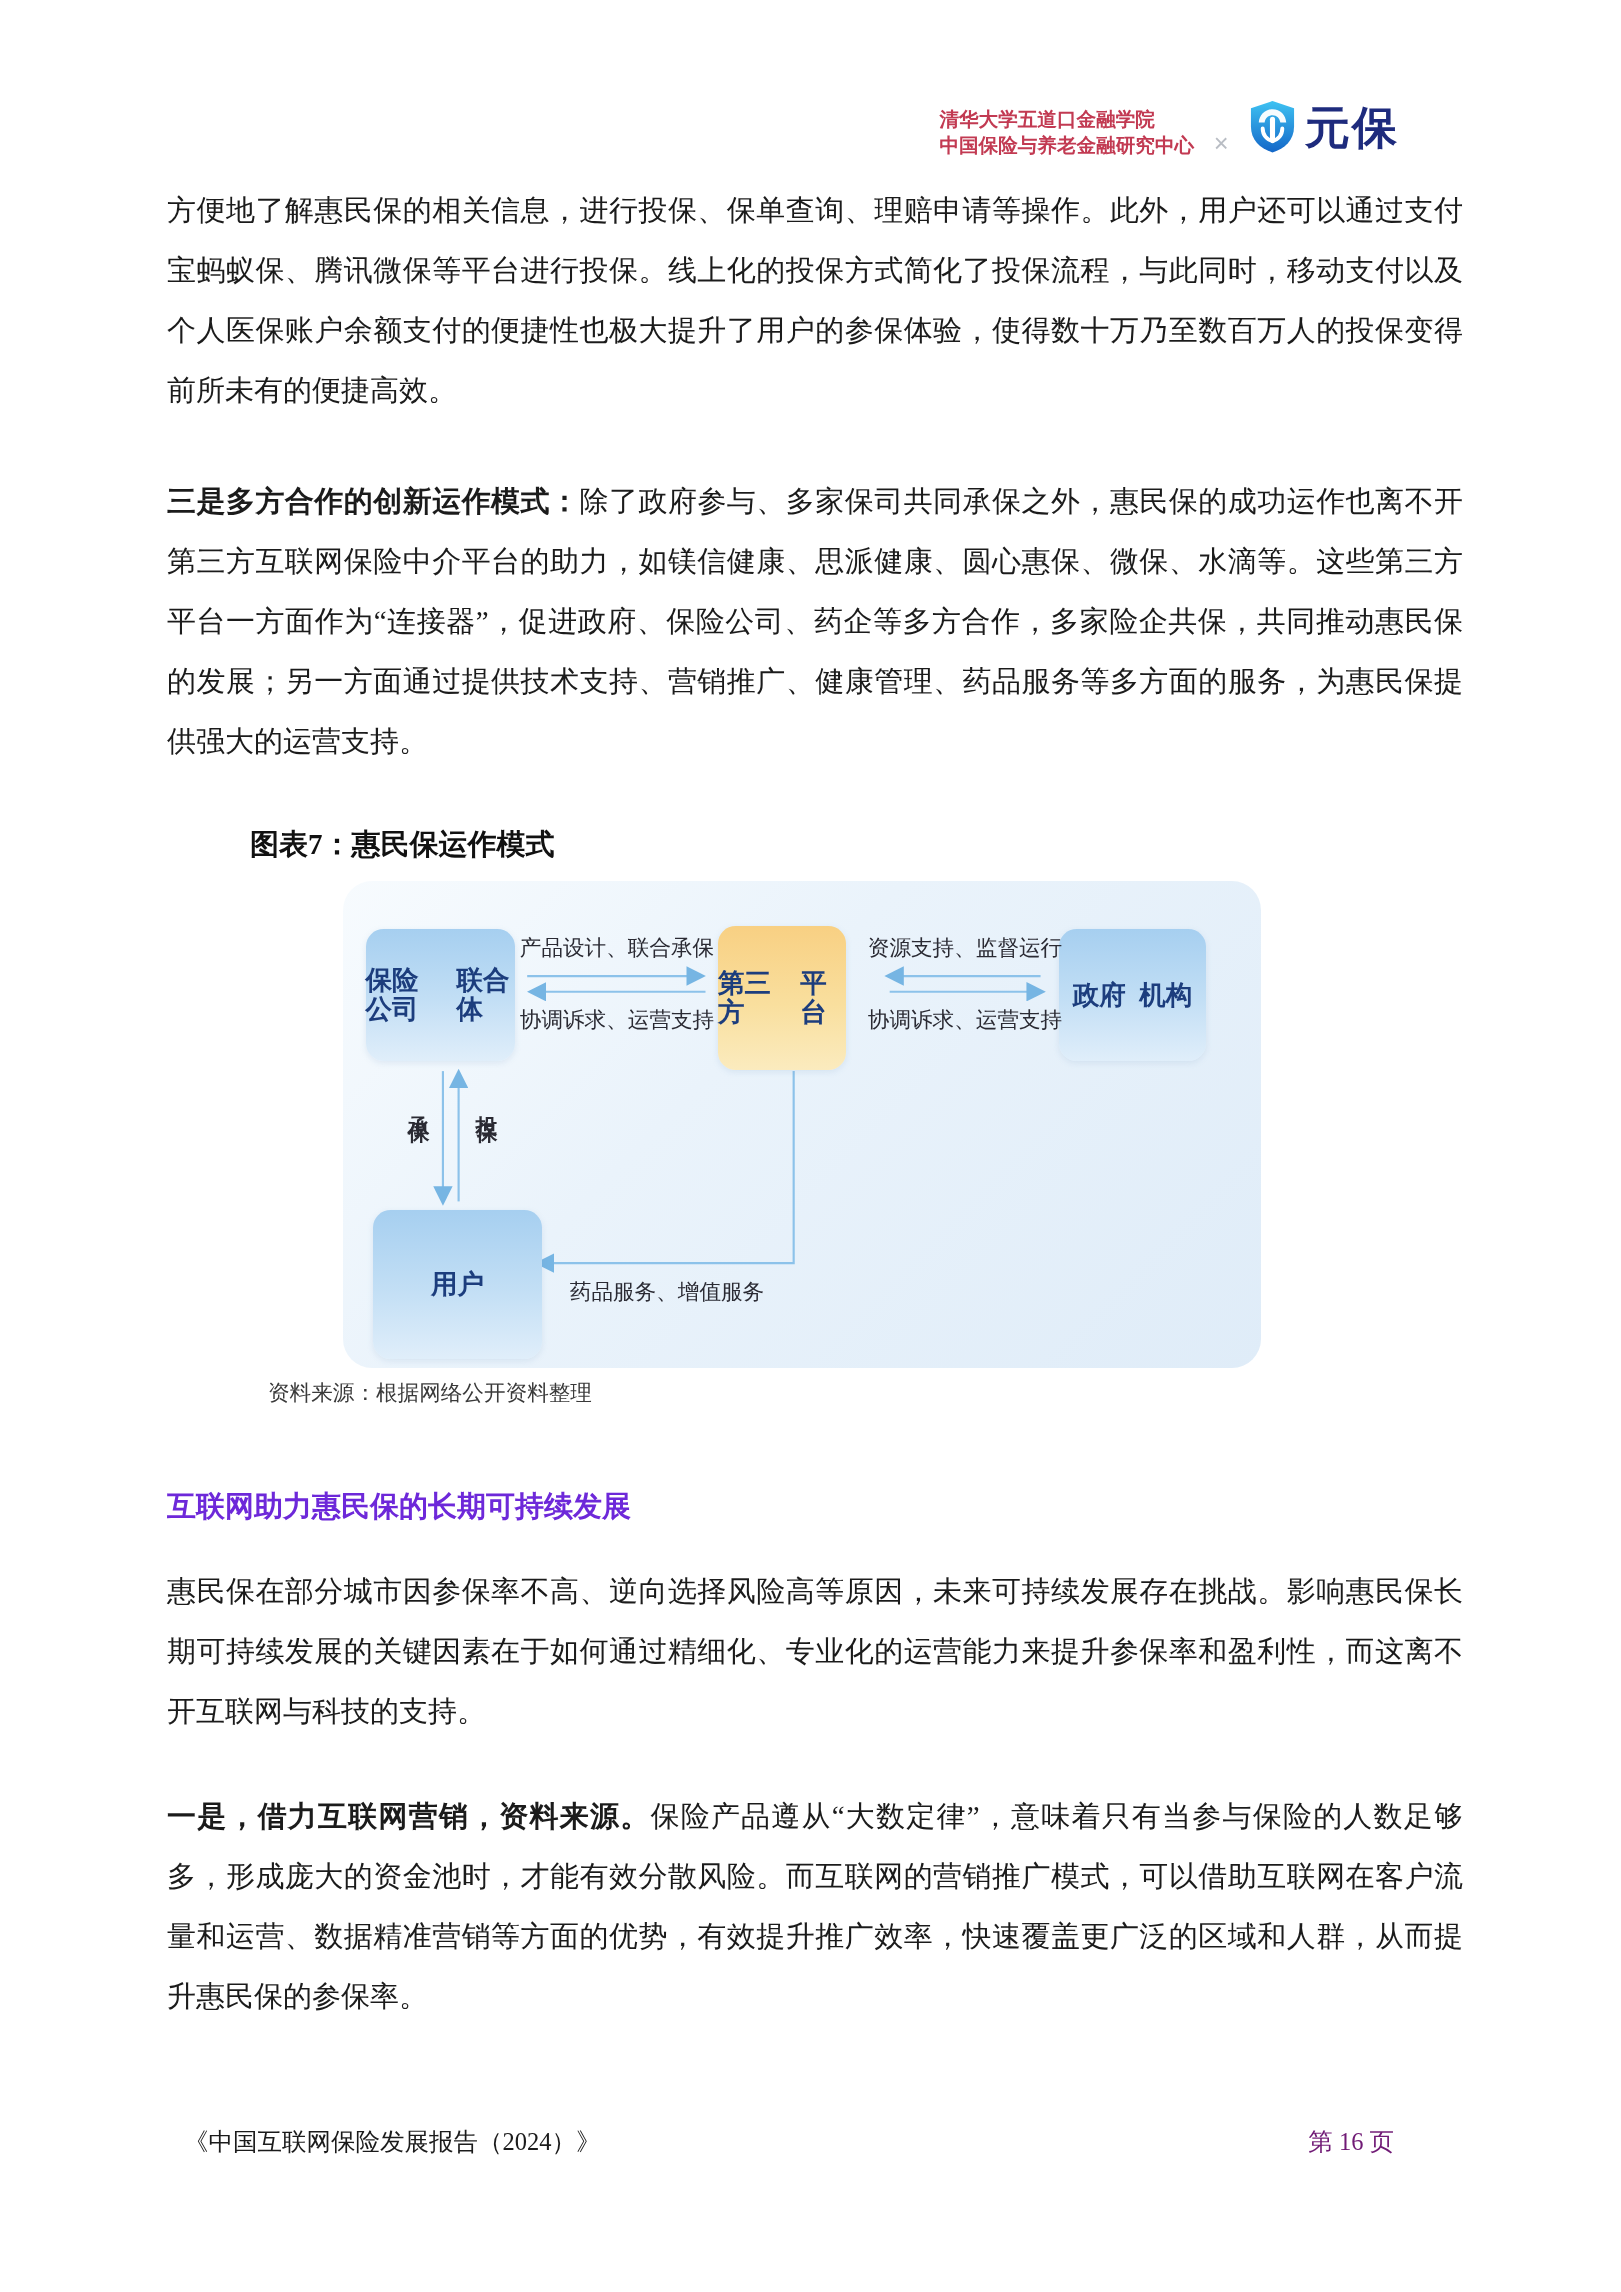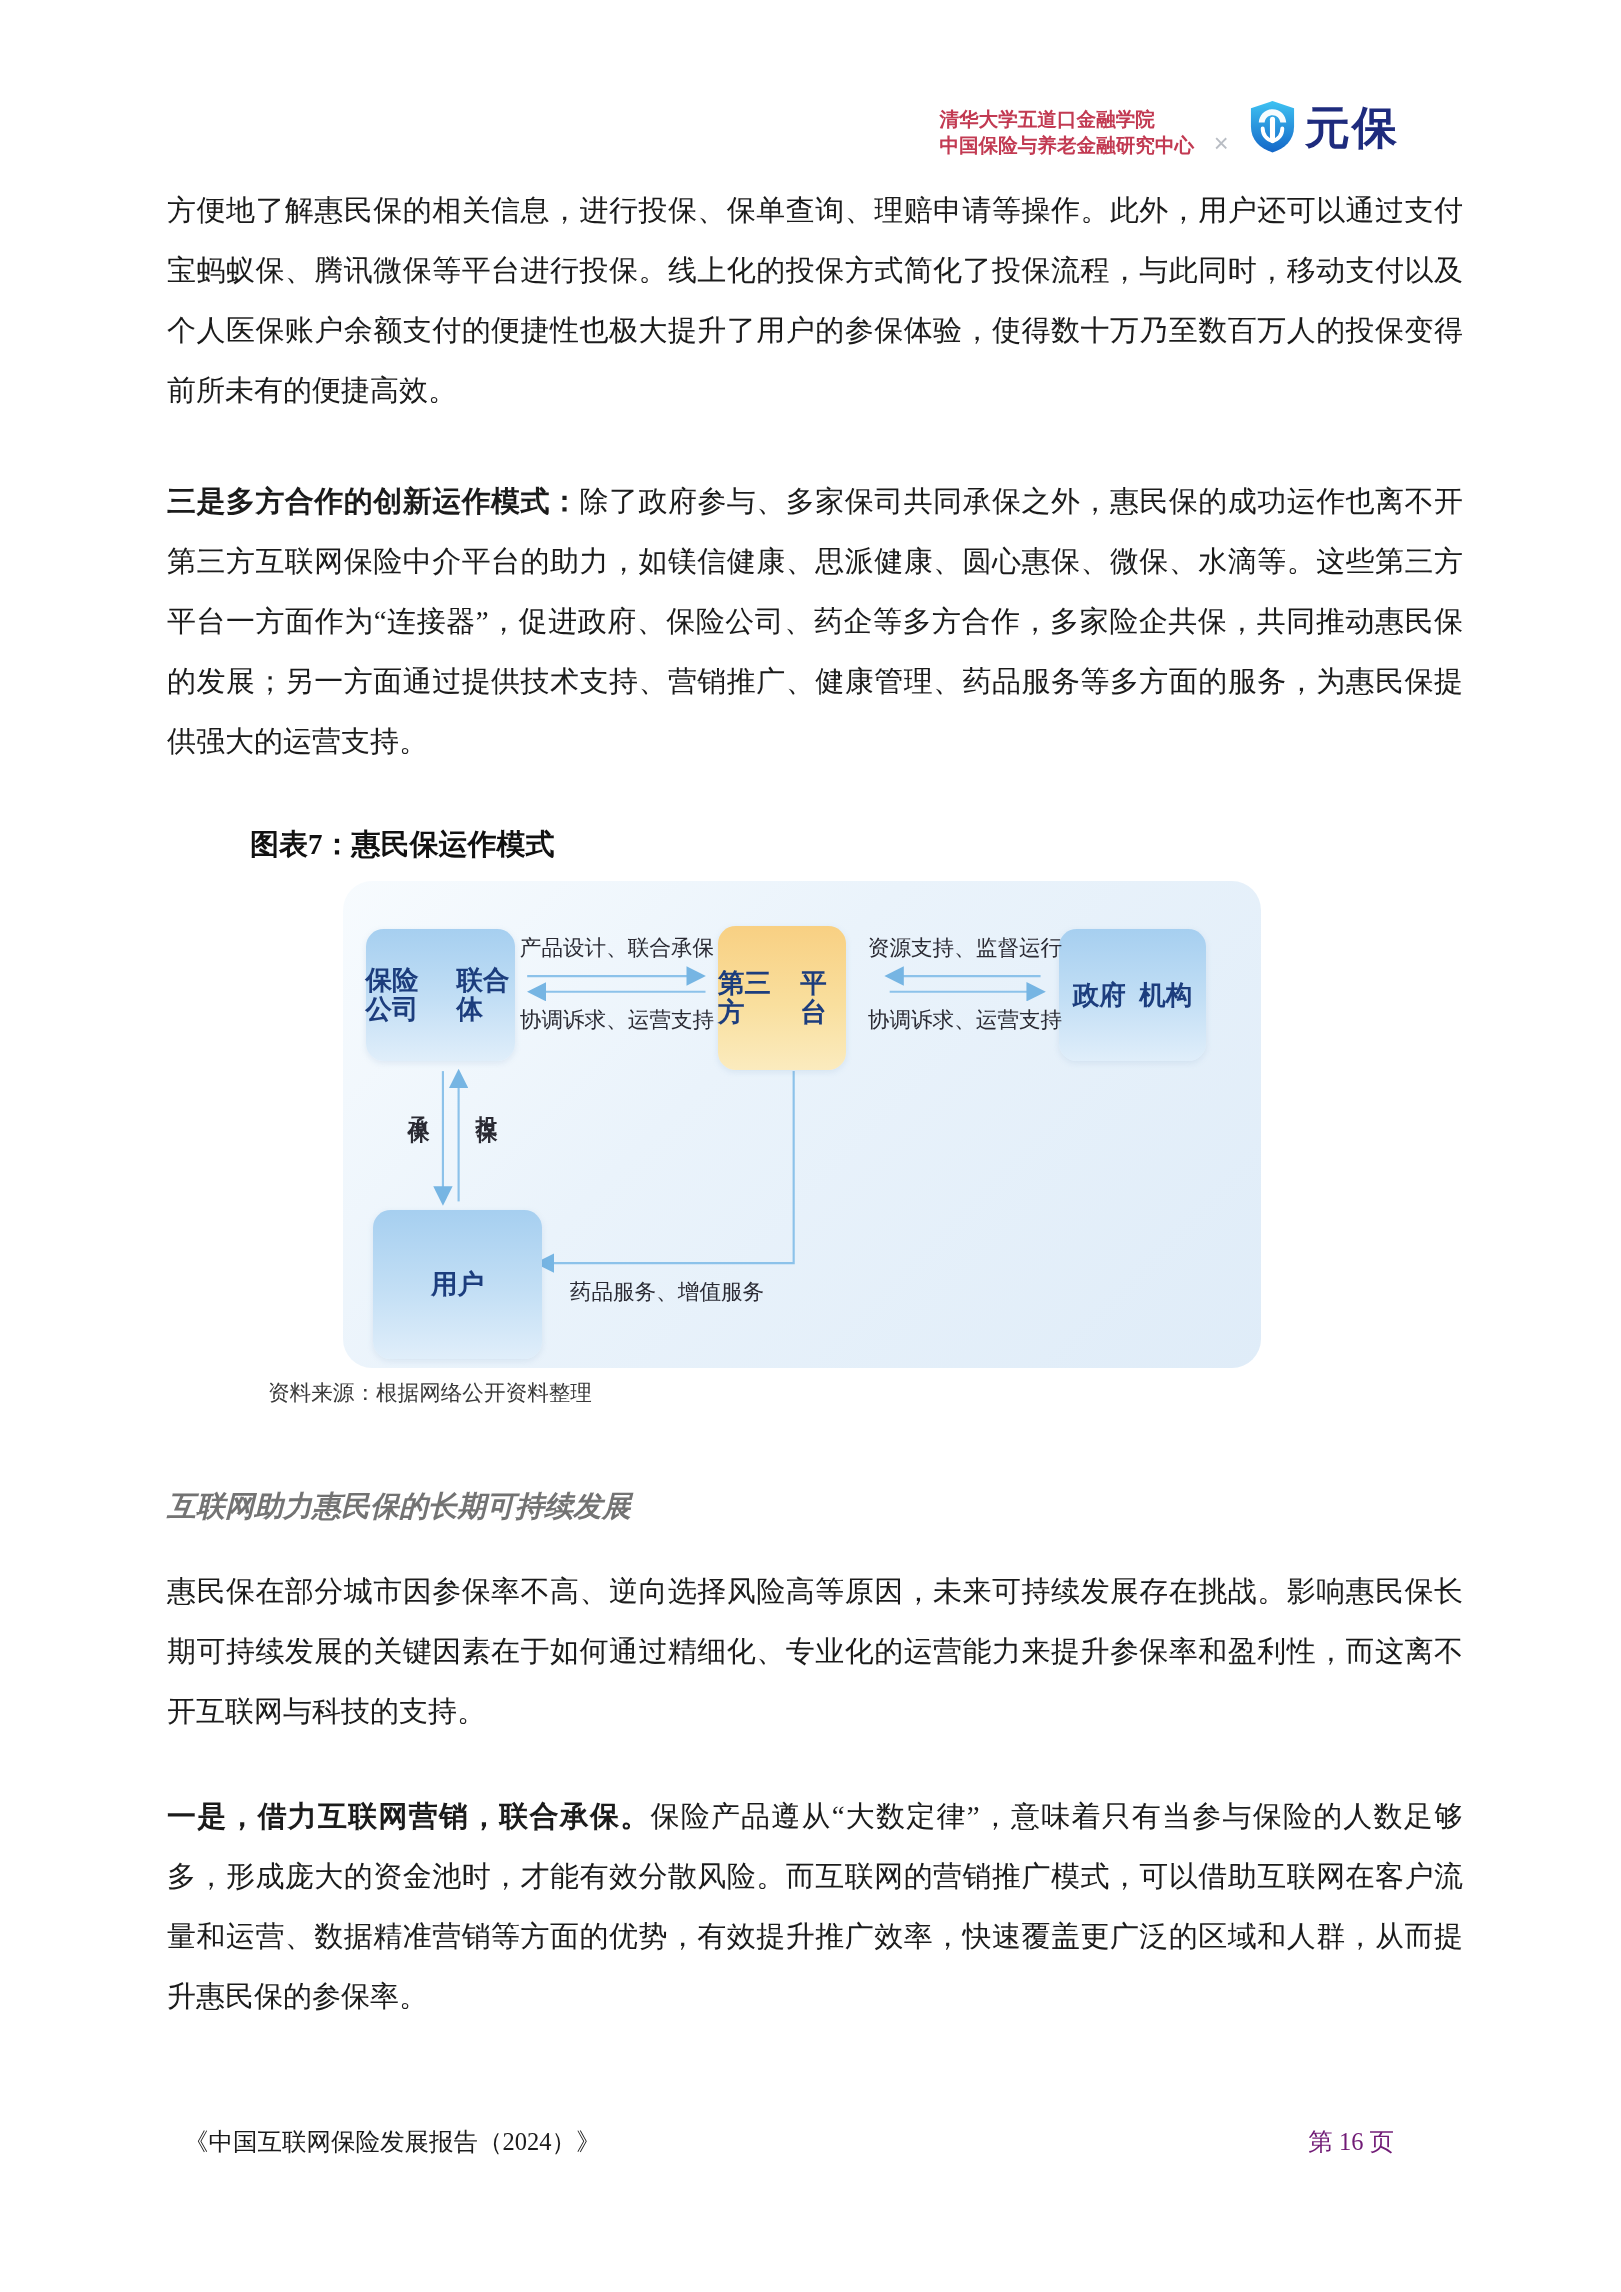--- a/index.html
+++ b/index.html
@@ -22,21 +22,21 @@
   .logo-wrap { display:flex; align-items:center; gap:7.8px; }
   .logo-text { font-family:"Liberation Sans","DejaVu Sans",sans-serif; font-weight:800; font-size:45px; color:#1E2B7D; letter-spacing:2px; }
 
   
   .para {
     left:167px; width:1296px; font-size:29px; line-height:60px;
     text-align:justify; text-justify:inter-ideograph; color:#1b1b1b;
   }
   .para .lead { font-weight:700; }
   .fig-title { left:250px; top:825px; font-size:29px; font-weight:700; color:#111; }
-  .section-heading { left:167px; top:1487px; font-size:29px; font-weight:700; color:#737373;font-style:italic; }
+  .section-heading { left:167px; top:1487px; font-size:29px; font-weight:700; color:#6d28d9; }
 
   
   .diagram {
     left:343px; top:881px; width:918px; height:487px; border-radius:29px;
     background:linear-gradient(135deg,#F7FBFE 0%,#EAF3FB 40%,#DFECF8 100%);
   }
   .node {
     position:absolute; border-radius:17.6px; display:flex; flex-direction:row;
     align-items:center; justify-content:center; gap:13.7px;
     font-weight:700; color:#1C3D7D; font-size:26.5px; line-height:29px;
@@ -148,20 +148,20 @@
 
   <div class="abs source-line">资料来源：根据网络公开资料整理</div>
 
   <div class="abs section-heading">互联网助力惠民保的长期可持续发展</div>
 
   <div class="abs para" style="top:1561px;">
     <span>惠民保在部分城市因参保率不高、逆向选择风险高等原因，未来可持续发展存在挑战。影响惠民保长期可持续发展的关键因素在于如何通过精细化、专业化的运营能力来提升参保率和盈利性，而这离不开互联网与科技的支持。</span>
   </div>
 
   <div class="abs para" style="top:1786px;">
-    <span class="lead">一是，借力互联网营销，联合承保。</span><span>保险产品遵从“大数定律”，意味着只有当参与保险的人数足够多，形成庞大的资金池时，才能有效分散风险。而互联网的营销推广模式，可以借助互联网在客户流量和运营、数据精准营销等方面的优势，有效提升推广效率，快速覆盖更广泛的区域和人群，从而提升惠民保的参保率。</span>
+    <span class="lead">一是，借力互联网营销，资料来源。</span><span>保险产品遵从“大数定律”，意味着只有当参与保险的人数足够多，形成庞大的资金池时，才能有效分散风险。而互联网的营销推广模式，可以借助互联网在客户流量和运营、数据精准营销等方面的优势，有效提升推广效率，快速覆盖更广泛的区域和人群，从而提升惠民保的参保率。</span>
   </div>
 
   <div class="abs footer-left">《中国互联网保险发展报告（2024）》</div>
   <div class="abs footer-right">第 16 页</div>
 
 </div>
 
 
 </body></html>

